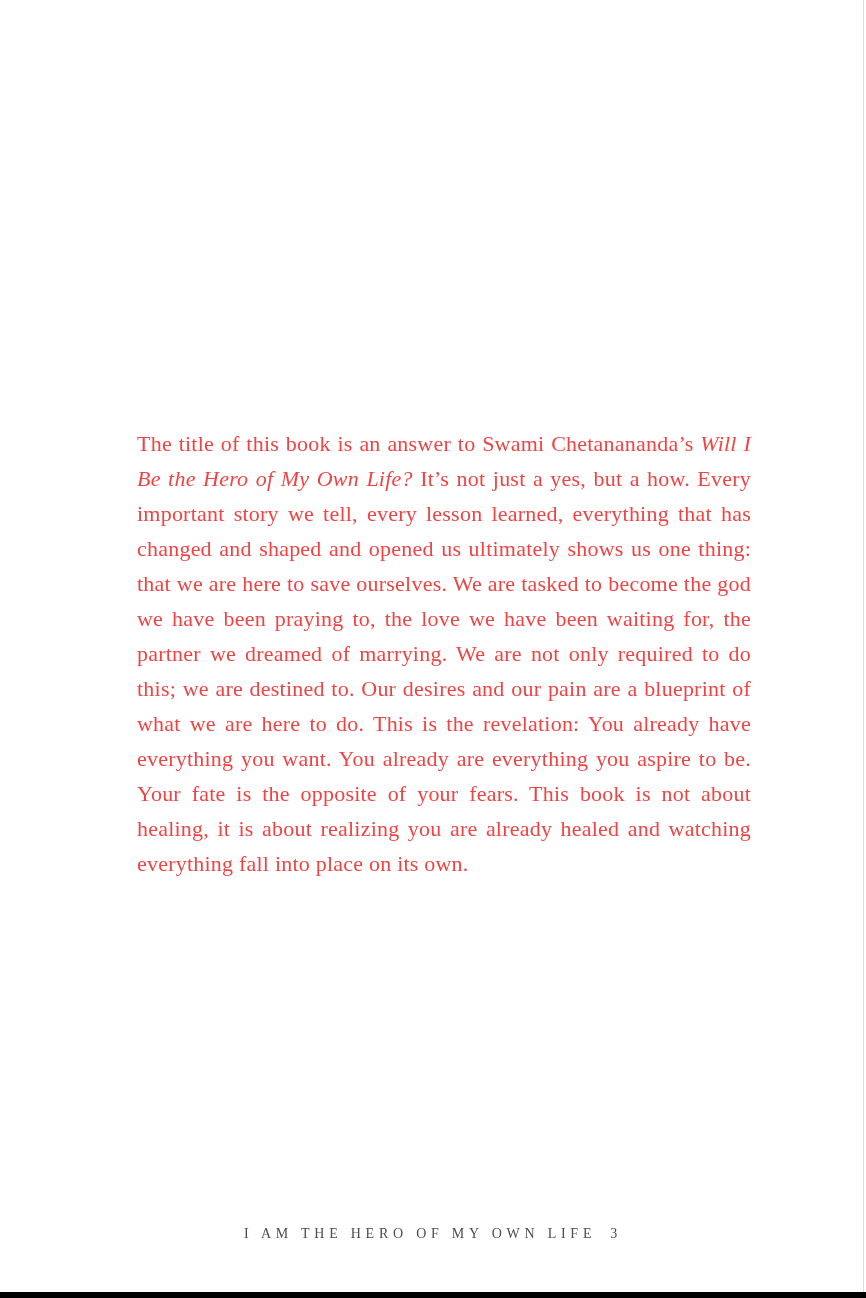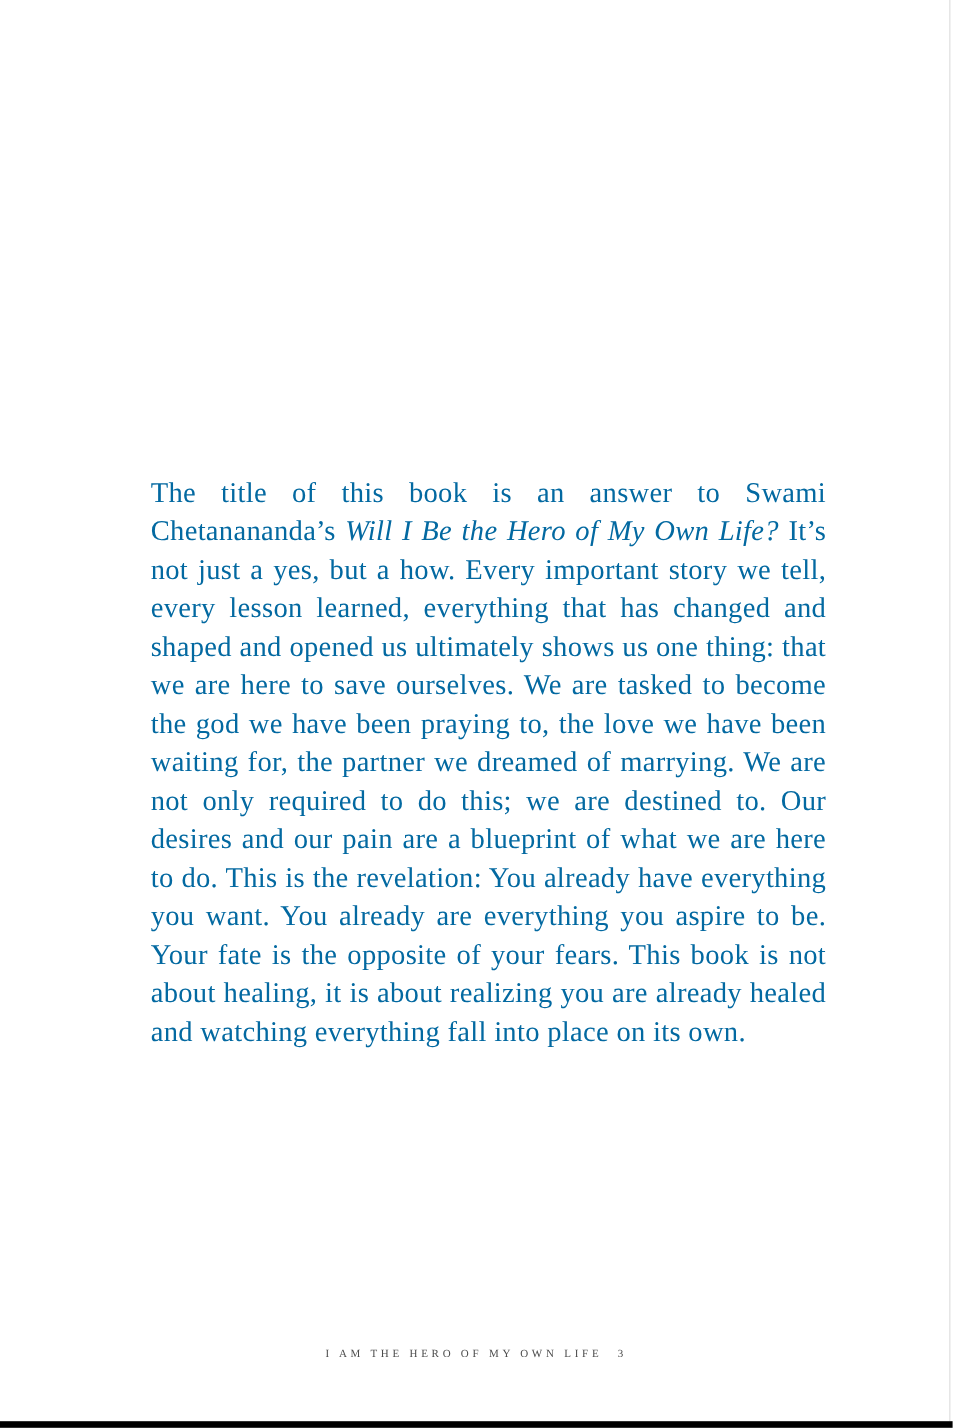--- a/index.html
+++ b/index.html
@@ -17,36 +17,36 @@
   .page {
     position: absolute;
     inset: 0;
     background: #ffffff;
   }
   .text-block {
     position: absolute;
     left: 137px;
     top: 404px;
     width: 614px;
-    font-size: 26px;
+    font-size: 22px;
     line-height: 35px;
-    color: #0369a1;
+    color: #ef4444;
     text-align: justify;
     letter-spacing: 0.01em;
   }
   .text-block .italic {
     font-style: italic;
   }
   .footer {
     position: absolute;
     left: 0;
     right: 0;
     top: 1226px;
     text-align: center;
-    font-size: 10px;
+    font-size: 14px;
     color: #4c4c4c;
     letter-spacing: 0.34em;
     white-space: nowrap;
   }
   .footer .page-number {
     display: inline-block;
     margin-left: 14px;
   }
   .edge-line {
     position: absolute;

